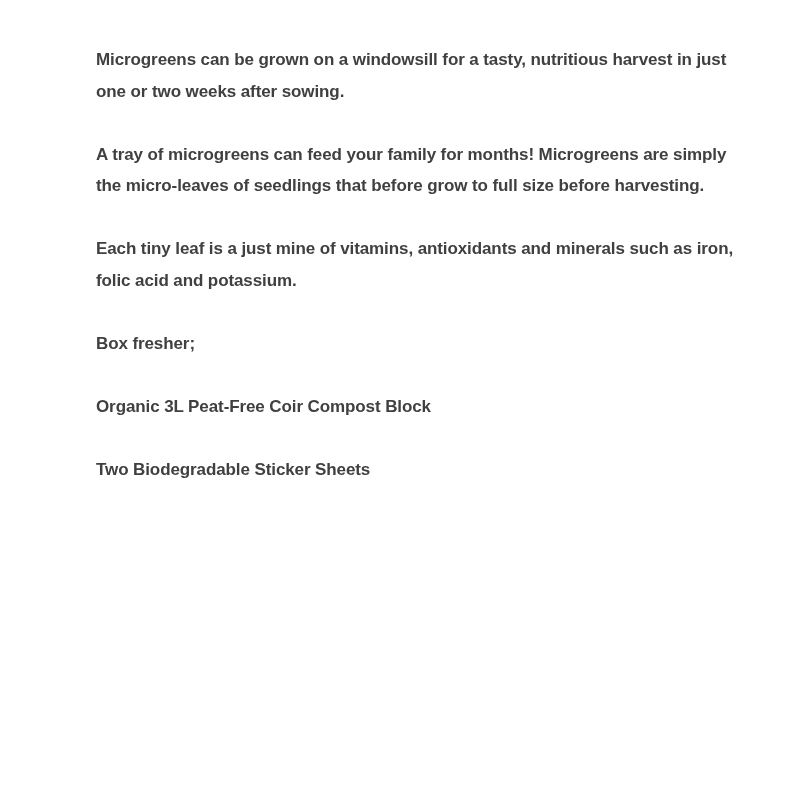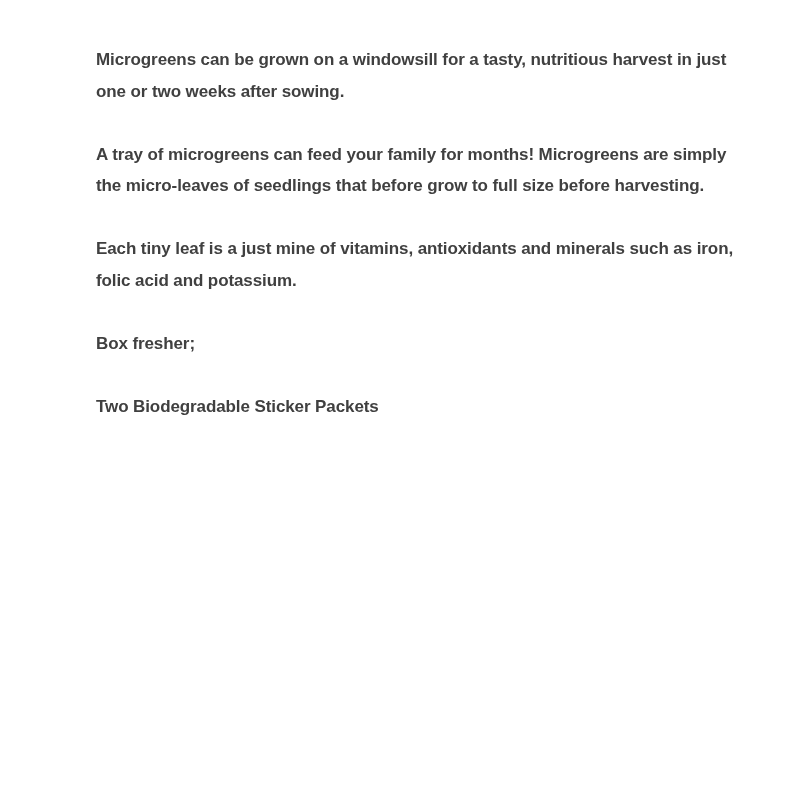--- a/index.html
+++ b/index.html
@@ -33,14 +33,15 @@
     .doc p.narrow { width: 660px; }
   </style>
 </head>
 <body>
 
 <div class="doc">
   <p class="narrow">Microgreens can be grown on a windowsill for a tasty, nutritious harvest in just one or two weeks after sowing.</p>
   <p class="narrow">A tray of microgreens can feed your family for months! Microgreens are simply the micro-leaves of seedlings that before grow to full size before harvesting.</p>
   <p class="narrow">Each tiny leaf is a just mine of vitamins, antioxidants and minerals such as iron, folic acid and potassium.</p>
   <p>Box fresher;</p>
-  <p>Two Biodegradable Sticker Packets</p>
+  <p>Organic 3L Peat-Free Coir Compost Block</p>
+  <p>Two Biodegradable Sticker Sheets</p>
 </div>
 
 </body></html>

